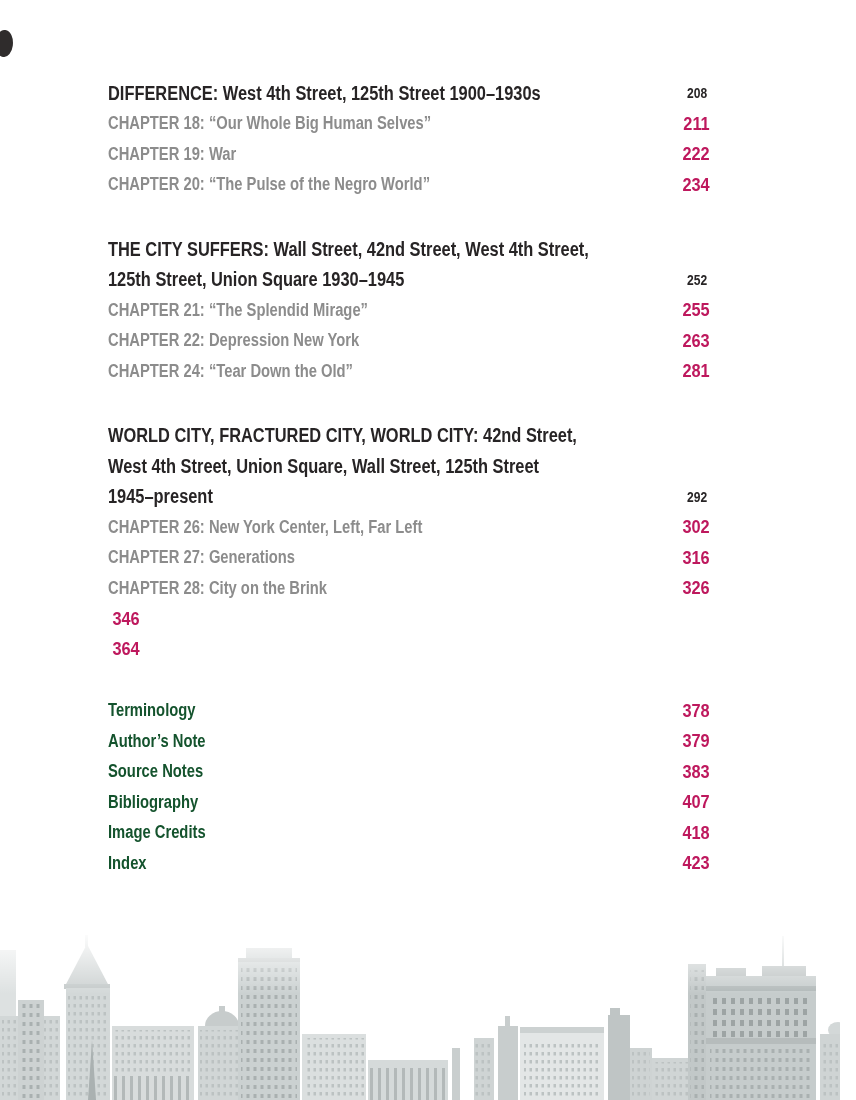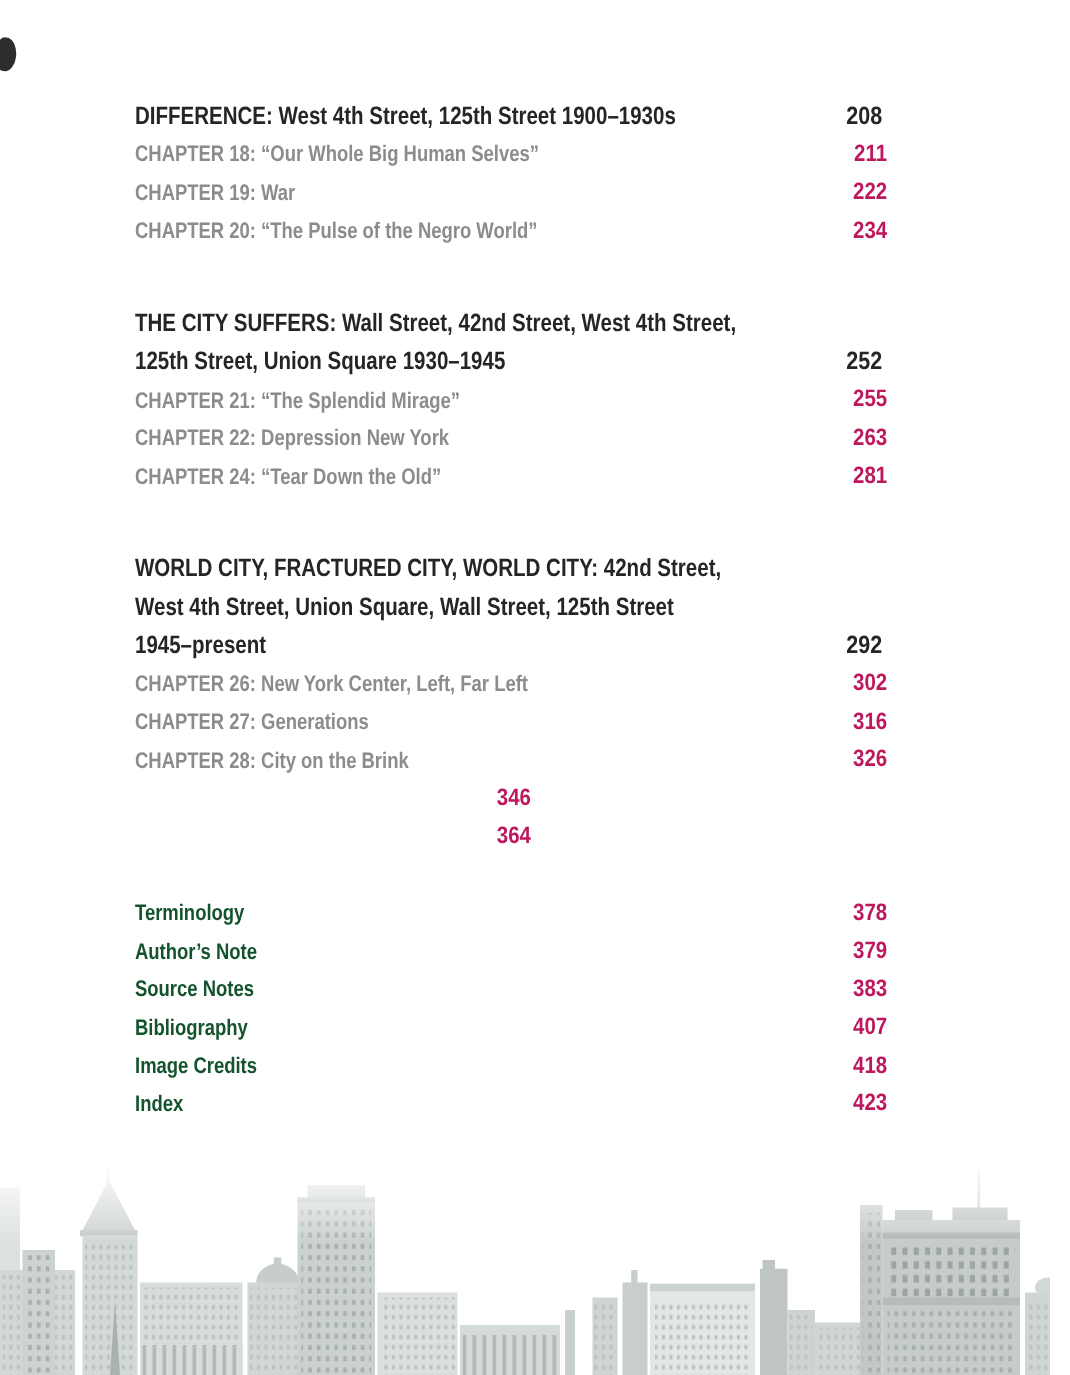--- a/index.html
+++ b/index.html
@@ -5,41 +5,41 @@
   html,body{margin:0;padding:0;background:#ffffff;}
   .page{
     position:relative;width:840px;height:1100px;overflow:hidden;background:#ffffff;
     font-family:"Liberation Sans",sans-serif;
   }
   .smudge{
     position:absolute;left:-4px;top:30px;width:17px;height:27px;
     background:#2f2c2c;border-radius:45% 60% 50% 55%;transform:rotate(7deg);
   }
   .toc{position:absolute;left:108px;top:78px;width:602px;}
-  .section{margin-top:44px;}
+  .section{margin-top:34px;}
   .section:first-child{margin-top:0;}
   .backmatter{margin-top:31px;}
   .header-block{position:relative;}
   .header-line{
     height:30.5px;display:flex;align-items:center;white-space:nowrap;
     font-size:20px;font-weight:bold;color:#272425;
   }
-  .row{height:30.5px;display:flex;align-items:center;justify-content:center;}
+  .row{height:30.5px;display:flex;align-items:center;justify-content:space-between;}
   .title{flex:1 1 auto;min-width:0;white-space:nowrap;overflow:visible;
     font-size:18px;font-weight:bold;}
   .chapter .title{color:#8c8c8c;}
   .bm .title{color:#14532d;}
   .cond{display:inline-block;transform:scaleX(0.82);transform-origin:0 50%;}
   .pagenum{
     flex:0 0 auto;font-size:19px;font-weight:bold;color:#be185d;text-align:right;
   }
   .pagenum .num{display:inline-block;transform:scaleX(0.86);transform-origin:100% 50%;}
   .header-page{
     position:absolute;right:0;bottom:0;height:30.5px;display:flex;align-items:center;
-    font-size:20px;font-weight:bold;color:#272425;
+    font-size:14px;font-weight:bold;color:#272425;
   }
   .skyline{position:absolute;left:0;top:930px;width:856px;height:170px;}
 </style>
 </head>
 <body>
 
 <div class="page">
 
   <div class="smudge"></div>
 

